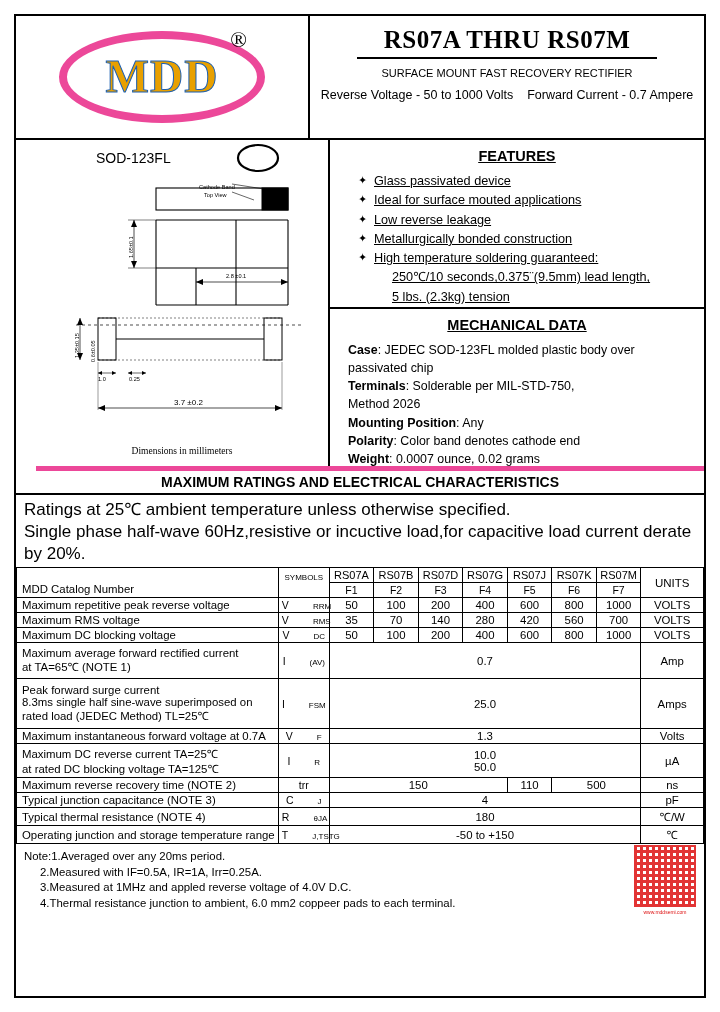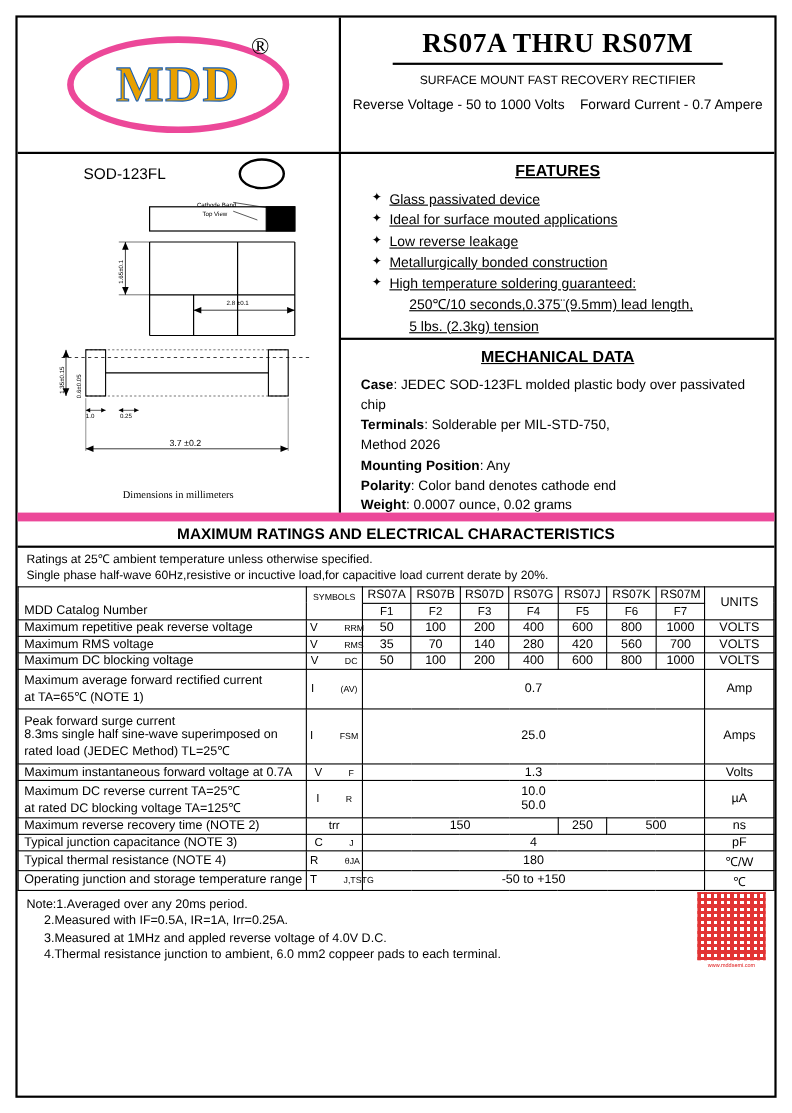--- a/index.html
+++ b/index.html
@@ -36,21 +36,21 @@
   }
   .logo-wrap {
     position: absolute;
     left: 50%;
     top: 50%;
     transform: translate(-50%, -50%);
   }
   .mdd-ellipse {
     width: 190px;
     height: 76px;
-    border: 6px solid #ec4899;
+    border: 8px solid #ec4899;
     border-radius: 50%;
     display: flex;
     align-items: center;
     justify-content: center;
     background: #fff;
   }
   .mdd-text {
     font-family: "Liberation Serif", serif;
     font-weight: bold;
     font-size: 46px;
@@ -93,21 +93,22 @@
   .sub-title2 {
     font-size: 12.5px;
     margin-top: 9px;
   }
   .sub-title2 span.gap { display:inline-block; width:14px; }
 
   
   .mid {
     display: flex;
     height: 326px;
-    border-bottom: 8px solid #ec4899;
+    border-bottom: 5px solid #ec4899;
+    margin-left: 20px;
   }
   .draw-cell {
     width: 292px;
     border-right: 2px solid #000;
     position: relative;
   }
   .feat-cell {
     flex: 1;
     display: flex;
     flex-direction: column;
@@ -190,21 +191,21 @@
 
   
   .ratings-title {
     text-align: center;
     font-weight: bold;
     font-size: 14px;
     padding: 3px 0 3px 0;
     border-bottom: 2px solid #000;
   }
   .ratings-note {
-    font-size: 11px;
+    font-size: 17px;
     padding: 4px 8px 2px 8px;
     line-height: 1.3;
   }
 
   
   table.main {
     width: 100%;
     border-collapse: collapse;
     font-size: 11.4px;
     table-layout: fixed;
@@ -506,21 +507,21 @@
         <div>10.0</div>
         <div>50.0</div>
       </td>
       <td>µA</td>
     </tr>
 
     <tr>
       <td class="left">Maximum reverse recovery time   (NOTE 2)</td>
       <td class="sym-col">trr</td>
       <td colspan="4">150</td>
-      <td colspan="1">250</td>
+      <td colspan="1">110</td>
       <td colspan="2">500</td>
       <td>ns</td>
     </tr>
 
     <tr>
       <td class="left">Typical junction capacitance   (NOTE 3)</td>
       <td class="sym-col"><span>C</span><span class="sub">J</span></td>
       <td colspan="7">4</td>
       <td>pF</td>
     </tr>

